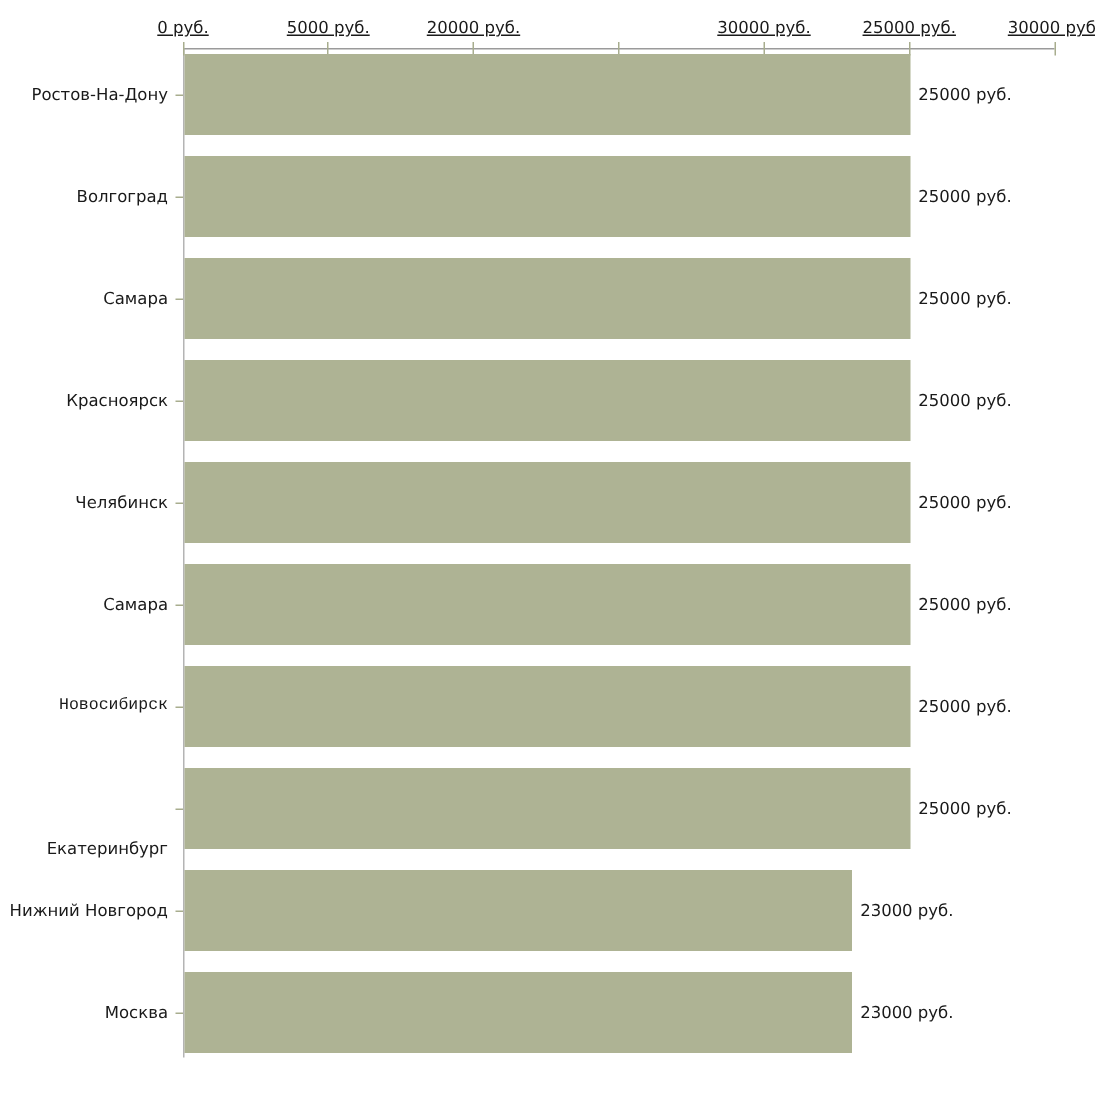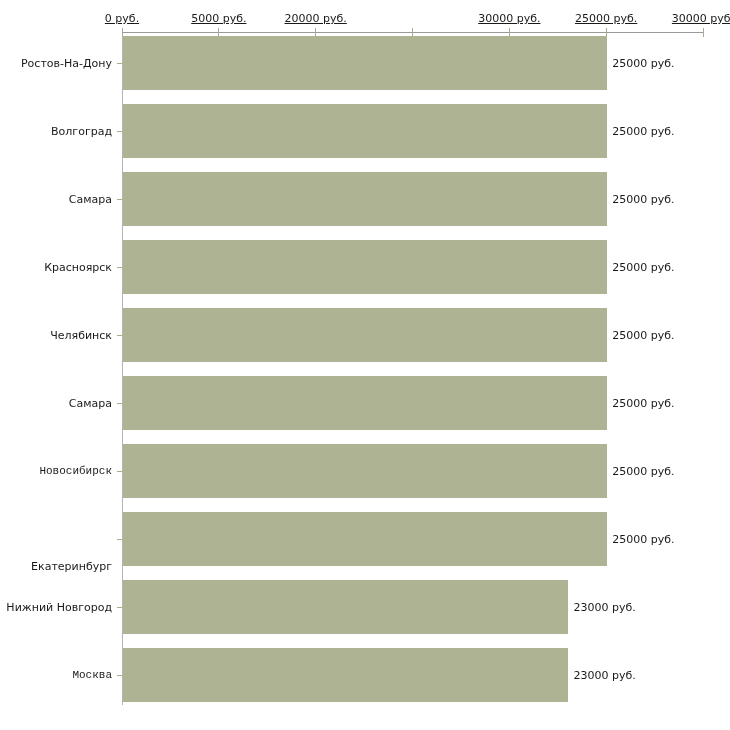--- a/index.html
+++ b/index.html
@@ -129,21 +129,21 @@
   <div id="cat-labels-layer">
       <div class="cat-label" style="top: 63px;">Ростов-На-Дону</div>
       <div class="cat-label" style="top: 131px;">Волгоград</div>
       <div class="cat-label" style="top: 199px;">Самара</div>
       <div class="cat-label" style="top: 267px;">Красноярск</div>
       <div class="cat-label" style="top: 335px;">Челябинск</div>
       <div class="cat-label" style="top: 403px;">Самара</div>
       <div class="cat-label" style="top: 471px; font-family: Liberation Mono, monospace;">Новосибирск</div>
       <div class="cat-label" style="top: 566px;">Екатеринбург</div>
       <div class="cat-label" style="top: 607px;">Нижний Новгород</div>
-      <div class="cat-label" style="top: 675px; font-family: Liberation Mono, monospace;">Москва</div>
+      <div class="cat-label" style="top: 675px;">Москва</div>
     </div>
   <div id="bars-layer">
       <div class="bar" style="top: 36px; height: 54px; width: 484.167px; background: rgb(174, 179, 148);"></div>
       <div class="bar-label" style="left: 612.167px; top: 63px;">25000 руб.</div>
       <div class="bar" style="top: 104px; height: 54px; width: 484.167px; background: rgb(174, 179, 148);"></div>
       <div class="bar-label" style="left: 612.167px; top: 131px;">25000 руб.</div>
       <div class="bar" style="top: 172px; height: 54px; width: 484.167px; background: rgb(174, 179, 148);"></div>
       <div class="bar-label" style="left: 612.167px; top: 199px;">25000 руб.</div>
       <div class="bar" style="top: 240px; height: 54px; width: 484.167px; background: rgb(174, 179, 148);"></div>
       <div class="bar-label" style="left: 612.167px; top: 267px;">25000 руб.</div>

